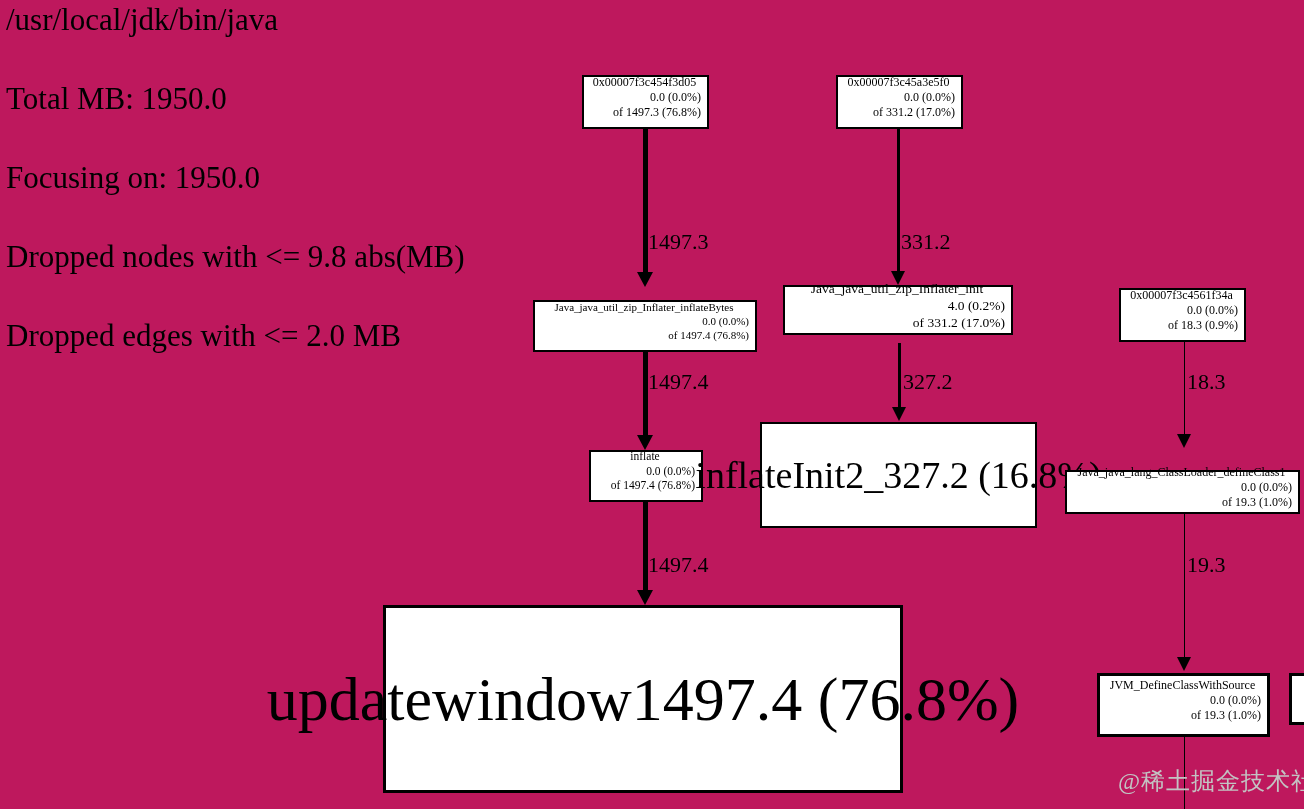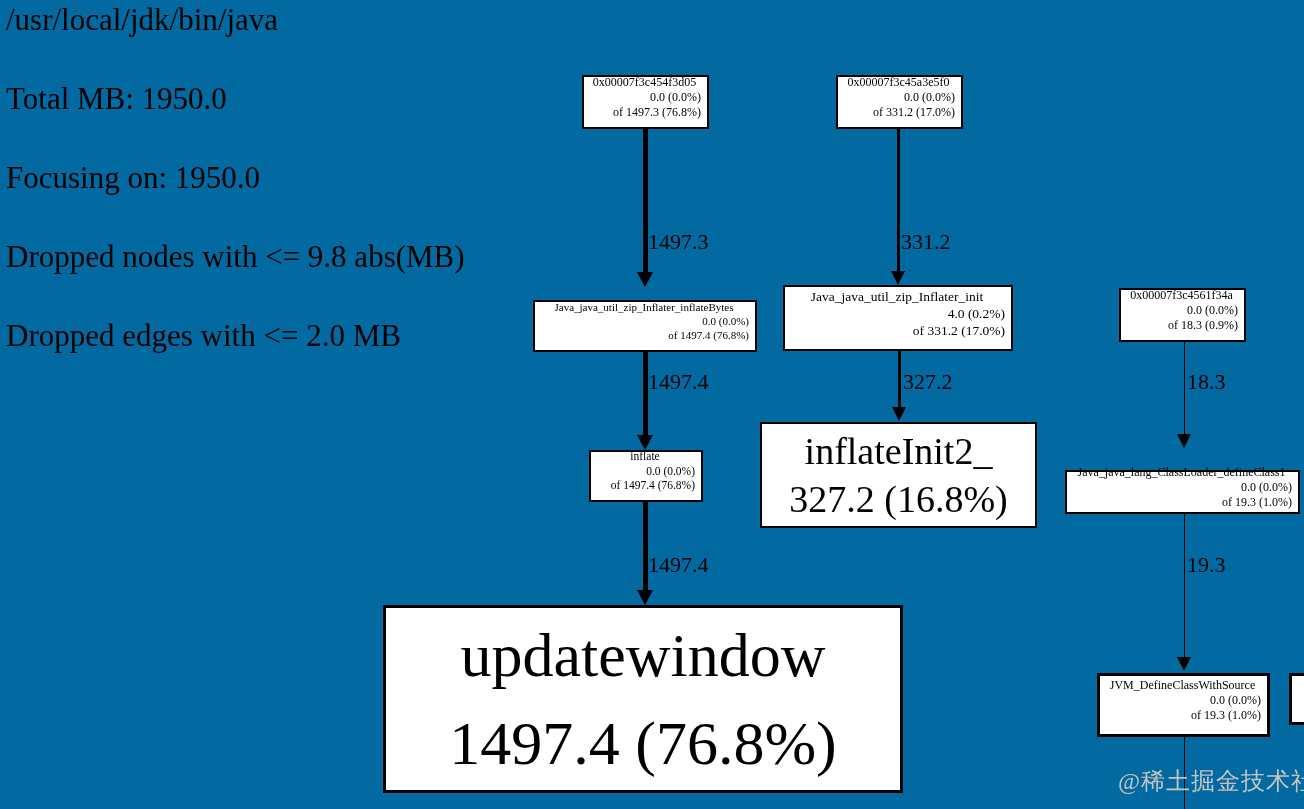--- a/index.html
+++ b/index.html
@@ -1,33 +1,33 @@
 <!DOCTYPE html>
 <html><head>
 <meta charset="utf-8">
 <style>
   html,body{margin:0;padding:0;background:#fff;}
   #canvas{
-    position:relative;width:1304px;height:809px;background:#0369a1;
+    position:relative;width:1304px;height:809px;background:#be185d;
     overflow:hidden;font-family:"Liberation Serif","DejaVu Serif",serif;color:#000;
   }
   
   .header{position:absolute;left:6px;top:0px;font-size:31px;line-height:39.5px;white-space:pre;}
   
   .node{
     position:absolute;box-sizing:border-box;border:2px solid #000;background:#fff;
     display:flex;flex-direction:column;justify-content:center;
     padding:2px 6px 12px 4px;
   }
   .node .nm{text-align:center;white-space:nowrap;}
   .node .val{text-align:right;white-space:nowrap;}
   
   .bignode{
     position:absolute;box-sizing:border-box;border:2px solid #000;background:#fff;
-    display:flex;flex-direction:column;justify-content:center;align-items:center;
+    display:flex;flex-direction:row;justify-content:center;align-items:center;
     text-align:left;white-space:nowrap;
   }
   
   .edge{position:absolute;background:#000;}
   
   .arrow{position:absolute;width:0;height:0;border-left:8px solid transparent;border-right:8px solid transparent;border-top:15px solid #000;}
   .arrow.small{border-left-width:7px;border-right-width:7px;border-top-width:14px;}
   
   .elabel{position:absolute;font-size:22px;line-height:24px;white-space:nowrap;}
   .watermark{position:absolute;font-size:24px;letter-spacing:1px;color:#c3c3c3;white-space:nowrap;}
@@ -84,21 +84,21 @@
     <div class="val">0.0 (0.0%)</div>
     <div class="val">of 331.2 (17.0%)</div>
   </div>
 
   <div class="node" style="left:533px;top:300px;width:224px;height:52px;font-size:11px;line-height:14px;">
     <div class="nm">Java_java_util_zip_Inflater_inflateBytes</div>
     <div class="val">0.0 (0.0%)</div>
     <div class="val">of 1497.4 (76.8%)</div>
   </div>
 
-  <div class="node" style="left:783px;top:285px;width:230px;height:66px;font-size:13.5px;line-height:17px;">
+  <div class="node" style="left:783px;top:285px;width:230px;height:50px;font-size:13.5px;line-height:17px;">
     <div class="nm">Java_java_util_zip_Inflater_init</div>
     <div class="val">4.0 (0.2%)</div>
     <div class="val">of 331.2 (17.0%)</div>
   </div>
 
   <div class="node" style="left:1119px;top:288px;width:127px;height:54px;font-size:12px;line-height:15px;">
     <div class="nm">0x00007f3c4561f34a</div>
     <div class="val">0.0 (0.0%)</div>
     <div class="val">of 18.3 (0.9%)</div>
   </div>

